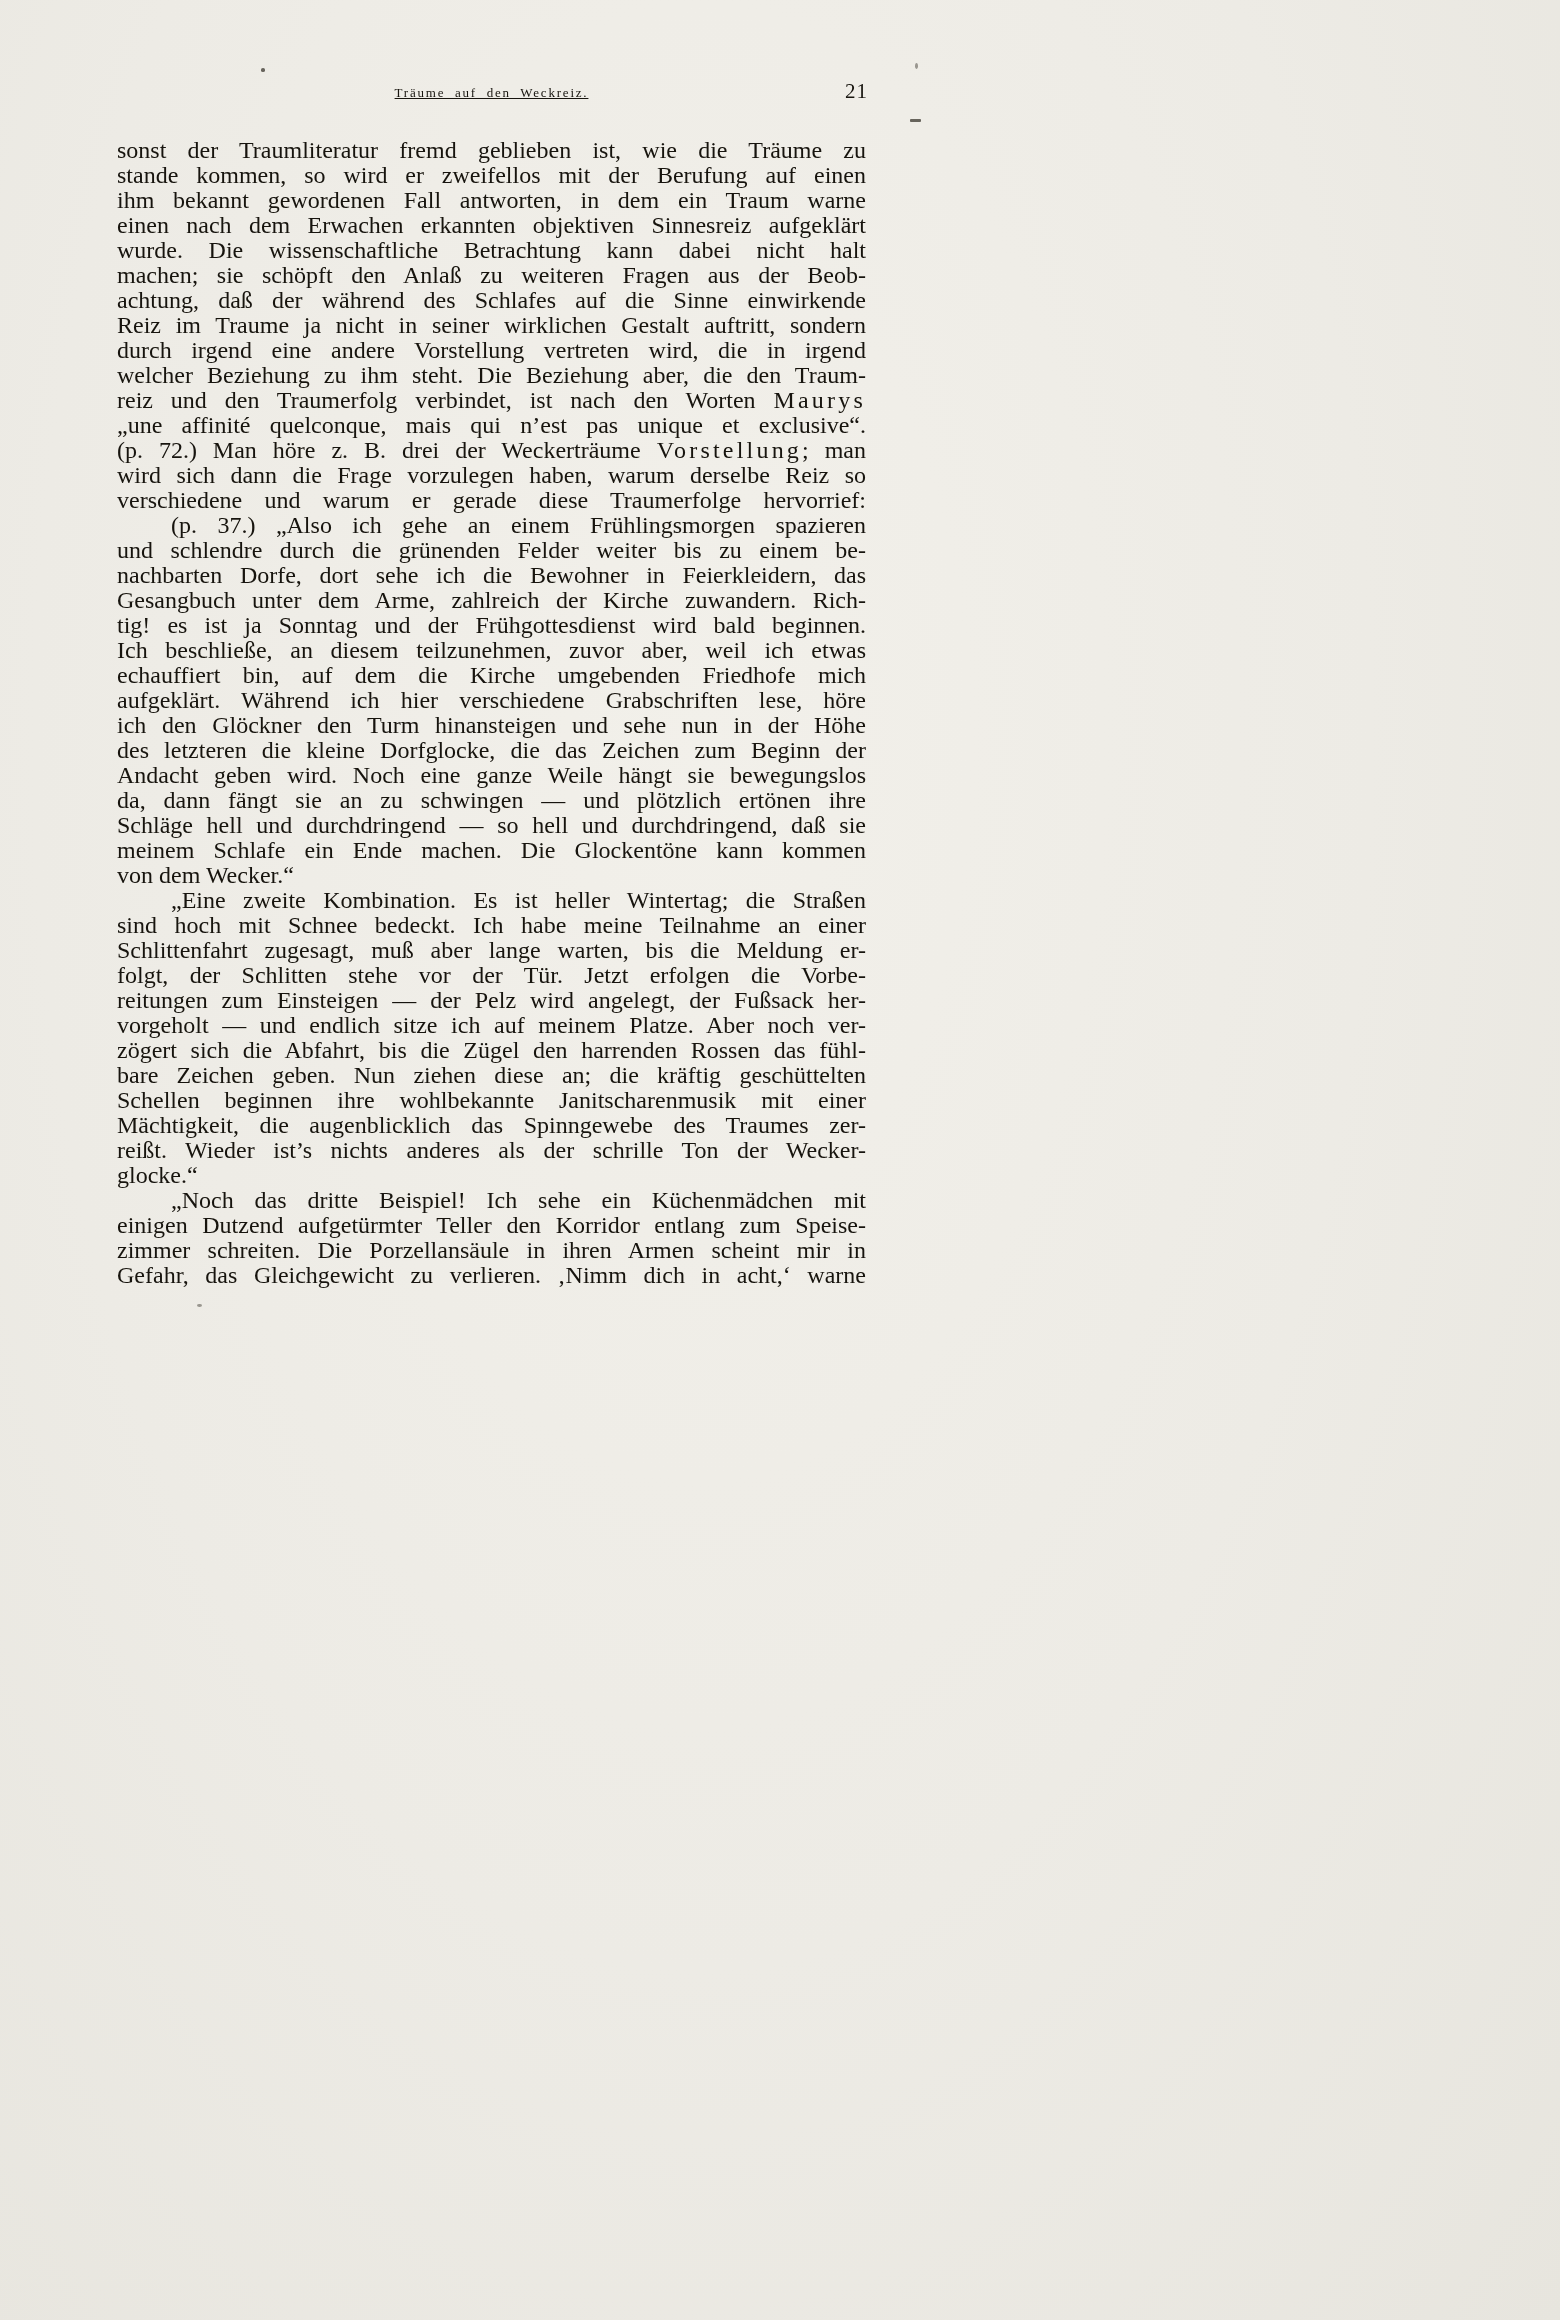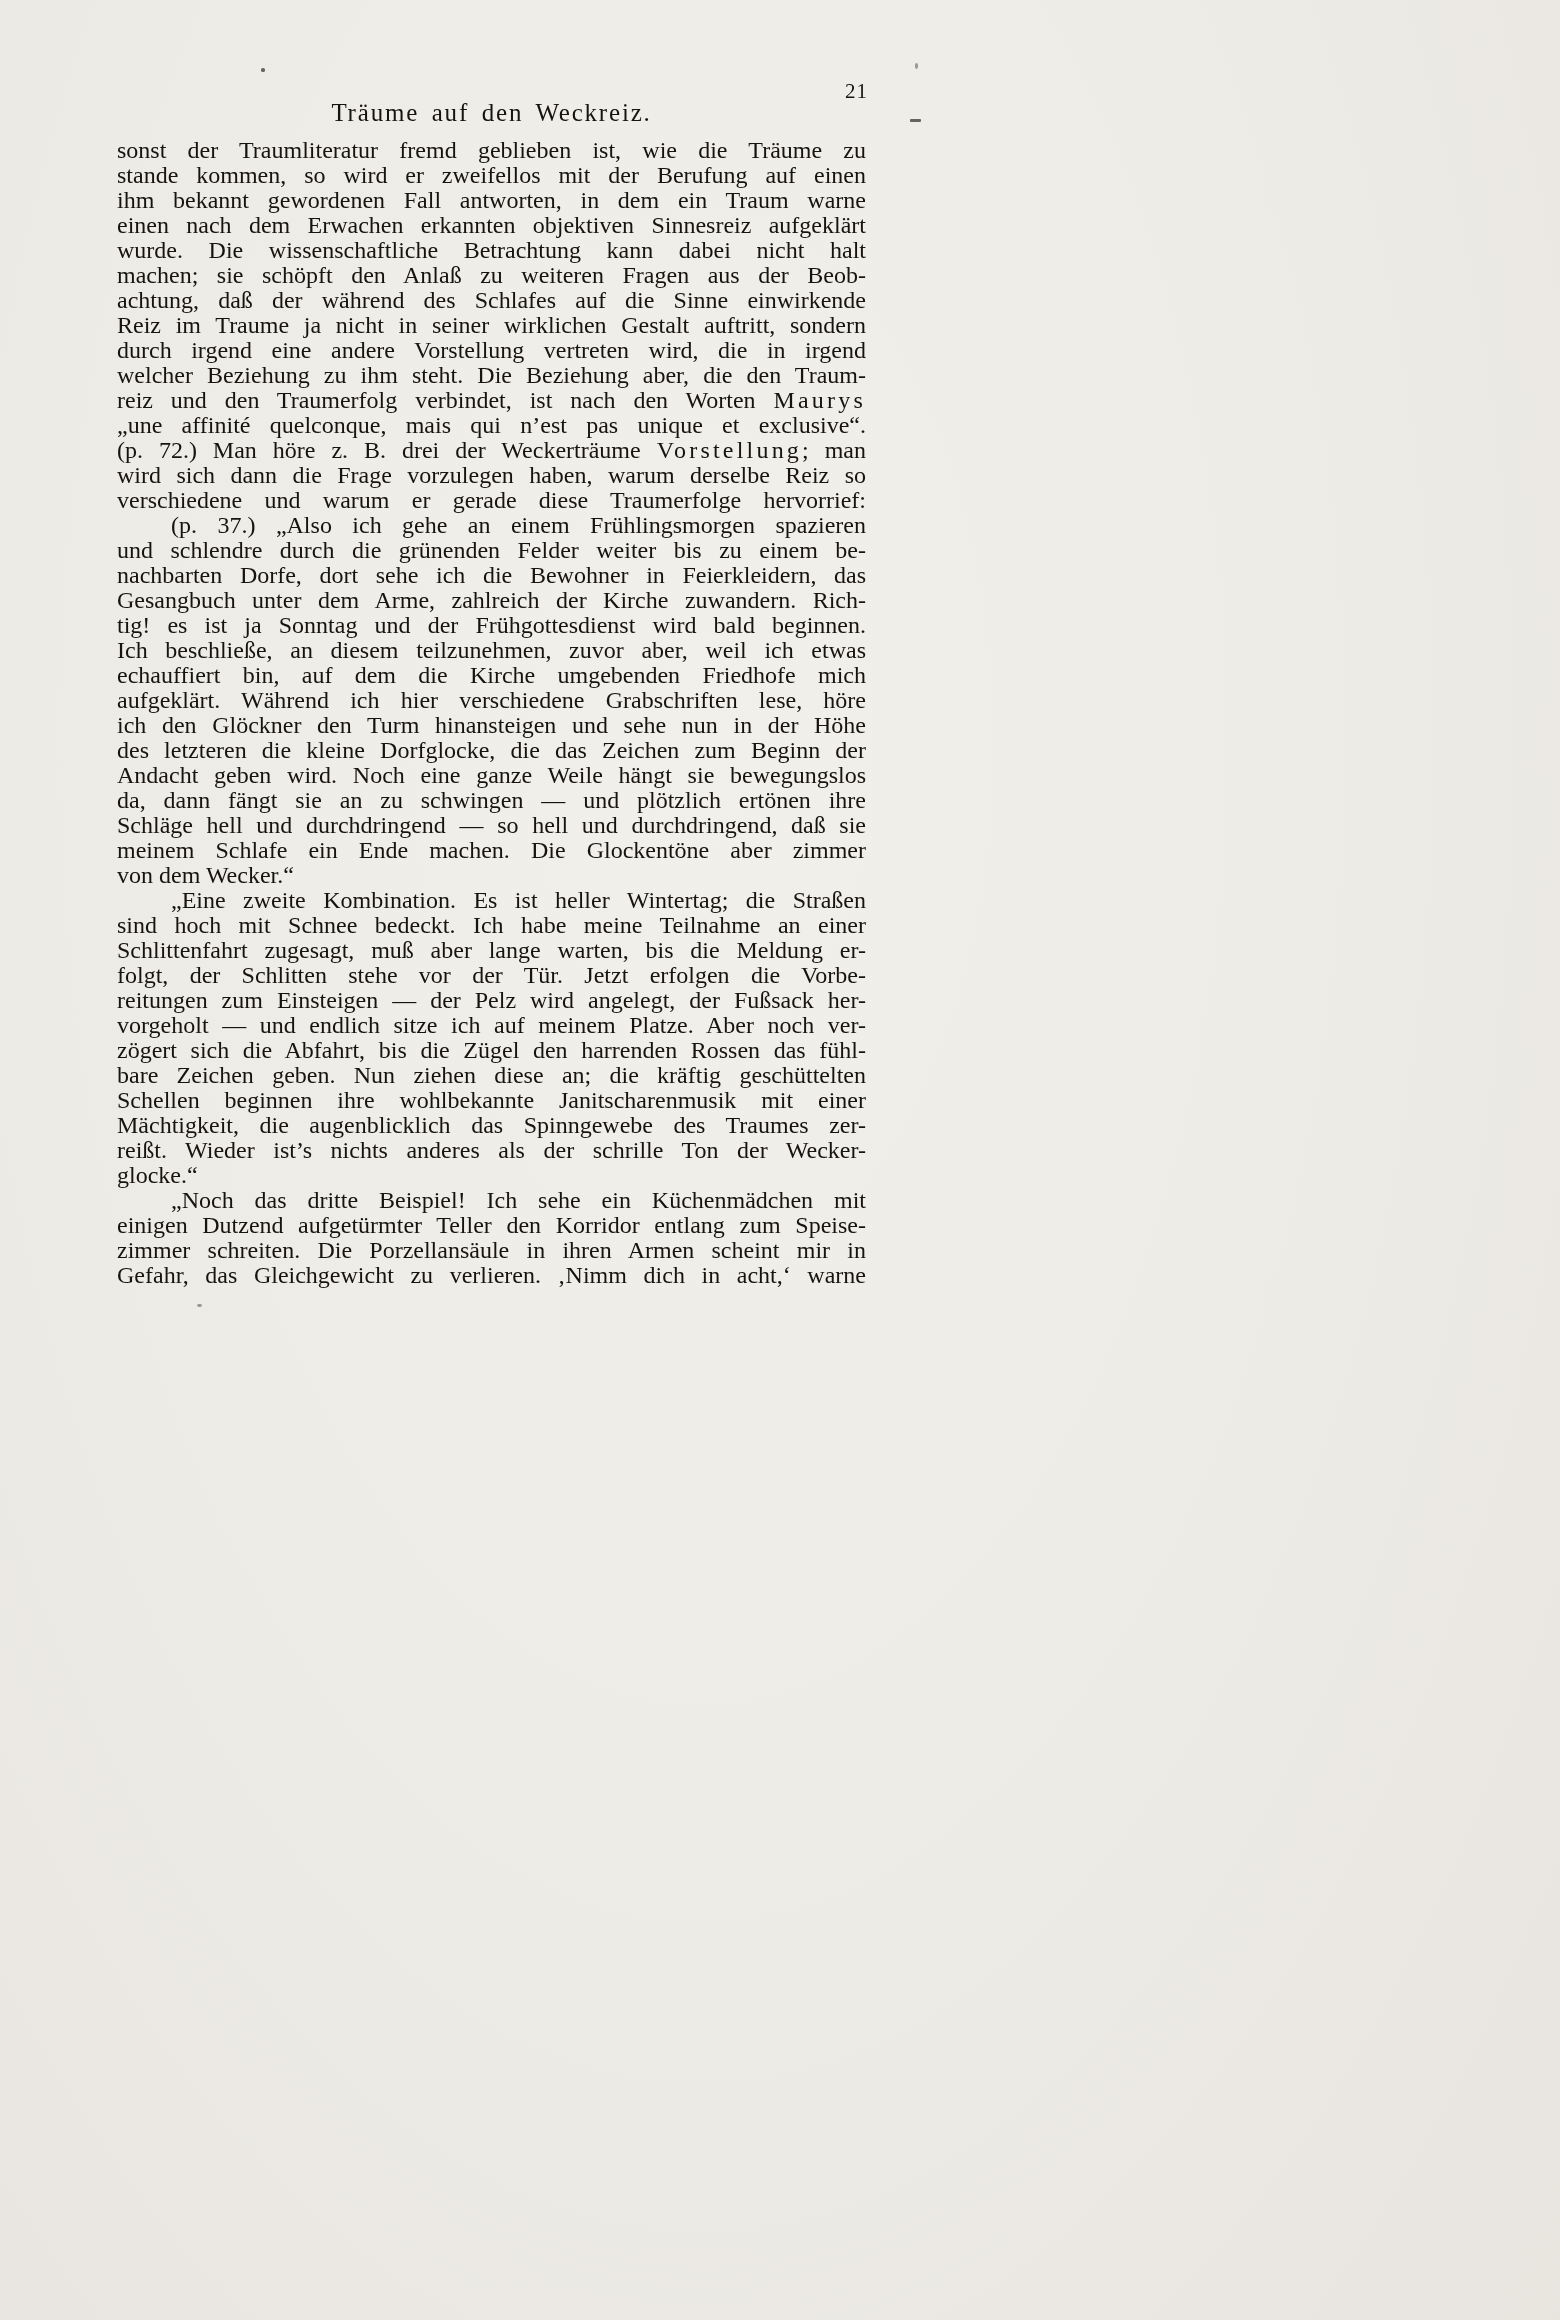--- a/index.html
+++ b/index.html
@@ -18,26 +18,27 @@
     top: 83px;
     width: 749px;
   }
   .page-header {
     position: relative;
     height: 31px;
   }
   .running-head {
     position: absolute;
     left: 50%;
-    top: 16px;
+    top: 2px;
     transform: translateX(-50%);
-    font-size: 25px;
+    font-size: 13px;
     letter-spacing: 1.8px;
     word-spacing: 4.6px;
     white-space: nowrap;
+    text-decoration: underline;
   }
   .page-number {
     position: absolute;
     right: -1.8px;
     top: -3.7px;
     font-size: 21px;
     letter-spacing: 0.9px;
   }
   .text-block {
     margin-top: 24px;
@@ -96,21 +97,21 @@
           <div class="line">Gesangbuch unter dem Arme, zahlreich der Kirche zuwandern. Rich-</div>
           <div class="line">tig! es ist ja Sonntag und der Frühgottesdienst wird bald beginnen.</div>
           <div class="line">Ich beschließe, an diesem teilzunehmen, zuvor aber, weil ich etwas</div>
           <div class="line">echauffiert bin, auf dem die Kirche umgebenden Friedhofe mich</div>
           <div class="line">aufgeklärt. Während ich hier verschiedene Grabschriften lese, höre</div>
           <div class="line">ich den Glöckner den Turm hinansteigen und sehe nun in der Höhe</div>
           <div class="line">des letzteren die kleine Dorfglocke, die das Zeichen zum Beginn der</div>
           <div class="line">Andacht geben wird. Noch eine ganze Weile hängt sie bewegungslos</div>
           <div class="line">da, dann fängt sie an zu schwingen — und plötzlich ertönen ihre</div>
           <div class="line">Schläge hell und durchdringend — so hell und durchdringend, daß sie</div>
-          <div class="line">meinem Schlafe ein Ende machen. Die Glockentöne aber zimmer</div>
+          <div class="line">meinem Schlafe ein Ende machen. Die Glockentöne kann kommen</div>
           <div class="line end">von dem Wecker.“</div>
         </div>
         <div class="paragraph">
           <div class="line indent">„Eine zweite Kombination. Es ist heller Wintertag; die Straßen</div>
           <div class="line">sind hoch mit Schnee bedeckt. Ich habe meine Teilnahme an einer</div>
           <div class="line">Schlittenfahrt zugesagt, muß aber lange warten, bis die Meldung er-</div>
           <div class="line">folgt, der Schlitten stehe vor der Tür. Jetzt erfolgen die Vorbe-</div>
           <div class="line">reitungen zum Einsteigen — der Pelz wird angelegt, der Fußsack her-</div>
           <div class="line">vorgeholt — und endlich sitze ich auf meinem Platze. Aber noch ver-</div>
           <div class="line">zögert sich die Abfahrt, bis die Zügel den harrenden Rossen das fühl-</div>

